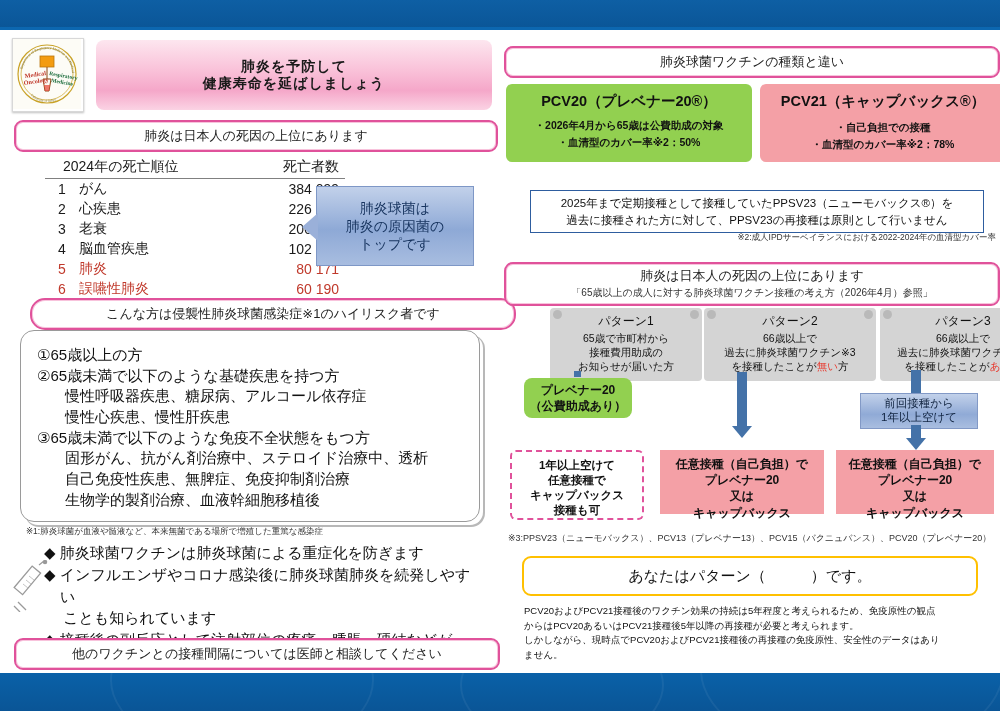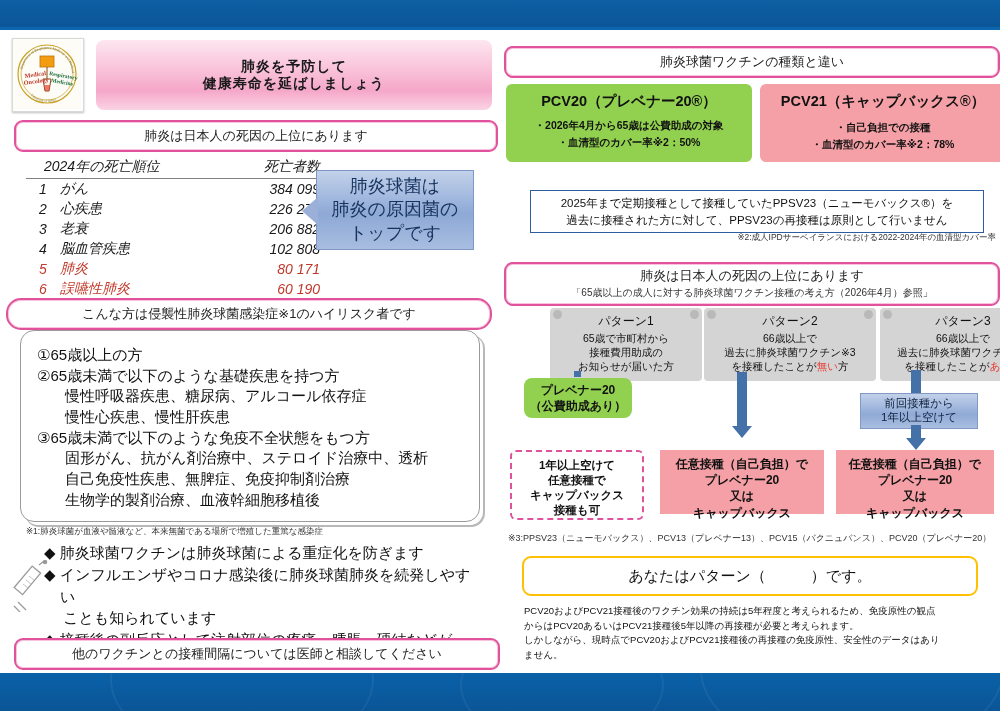--- a/index.html
+++ b/index.html
@@ -41,46 +41,46 @@
   
   .pink-ribbon{
     border:2px solid #e0529b;border-radius:9px;background:#fff;
     box-shadow:0 0 0 1px #f8c3dc inset;
     text-align:center;color:#222;font-size:13px;padding:5px 6px;
   }
   .pink-ribbon.small-sub{padding:3px 6px 4px;}
   .pink-ribbon .sub{font-size:10px;margin-top:1px;color:#333;}
 
   
-  .rank-wrap{position:absolute;left:26px;top:158px;width:300px;font-style:italic;}
+  .rank-wrap{position:absolute;left:45px;top:158px;width:300px;}
   table.rank{border-collapse:collapse;width:300px;font-size:14px;color:#1a1a1a;}
   table.rank th{font-weight:400;font-size:14px;padding:0 0 2px;border-bottom:1.5px solid #808080;}
   table.rank th.c1{text-align:left;padding-left:18px;}
   table.rank th.c2{text-align:right;padding-right:6px;}
   table.rank td{padding:1px 0;font-size:14px;}
   table.rank td.num{width:34px;text-align:center;}
   table.rank td.name{text-align:left;}
   table.rank td.deaths{text-align:right;padding-right:6px;width:96px;}
   table.rank tr.hl td{color:#c0392b;}
   table.rank tr.last td{border-bottom:1.5px solid #808080;padding-bottom:3px;}
 
   
   .callout{
-    position:absolute;left:316px;top:170px;width:156px;height:78px;
+    position:absolute;left:316px;top:186px;width:156px;height:78px;
     background:linear-gradient(180deg,#c2d1ea 0%,#8ea9d6 55%,#a8bde0 100%);
     border:1px solid #7e97c6;
     display:flex;align-items:center;justify-content:center;text-align:center;
-    font-size:18px;color:#16335e;line-height:1.3;
+    font-size:14px;color:#16335e;line-height:1.3;
   }
   .callout .arrow{position:absolute;left:-15px;top:26px;width:0;height:0;
     border-top:14px solid transparent;border-bottom:14px solid transparent;
     border-right:16px solid #9ab0d9;}
 
   
-  .risk-head{position:absolute;left:6px;top:298px;width:470px;border-radius:15px;}
+  .risk-head{position:absolute;left:30px;top:298px;width:470px;border-radius:15px;}
   .risk-box{
     position:absolute;left:20px;top:330px;width:458px;height:190px;
     border:1.5px solid #9a9a9a;border-radius:14px;background:#fff;
     box-shadow:4px 4px 0 -1px #ffffff, 5px 5px 0 0 #b8b8b8;
   }
   .risk-box .inner{padding:14px 8px 8px 16px;font-size:15px;line-height:1.38;color:#111;}
   .risk-box .indent{padding-left:28px;}
 
   .note1{position:absolute;left:26px;top:526px;font-size:8.5px;color:#333;}
 

